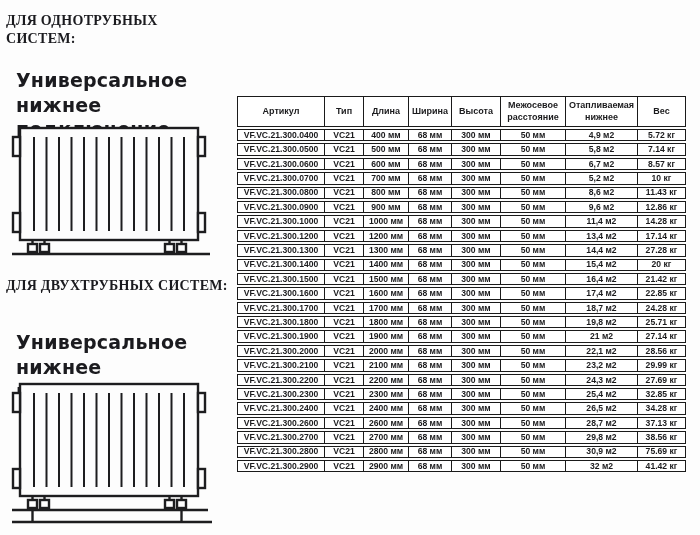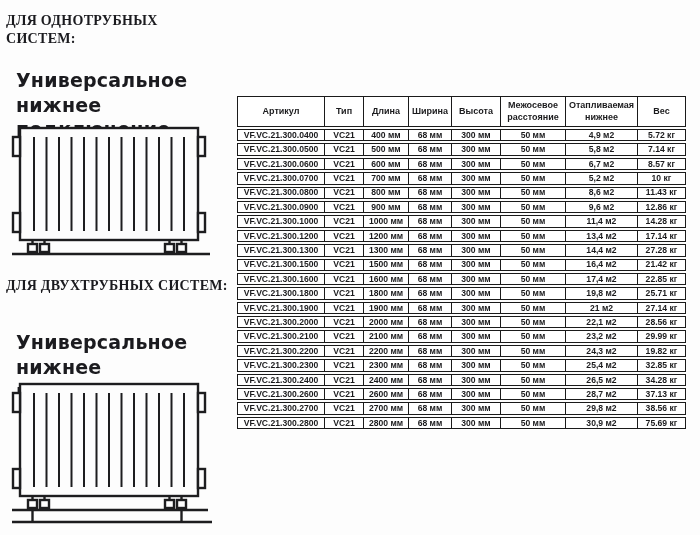--- a/index.html
+++ b/index.html
@@ -251,40 +251,60 @@
           <td>VF.VC.21.300.1300</td>
           <td>VC21</td>
           <td>1300 мм</td>
           <td>68 мм</td>
           <td>300 мм</td>
           <td>50 мм</td>
           <td>14,4 м2</td>
           <td>27.28 кг</td>
         </tr>
         <tr>
+          <td>VF.VC.21.300.1400</td>
+          <td>VC21</td>
+          <td>1400 мм</td>
+          <td>68 мм</td>
+          <td>300 мм</td>
+          <td>50 мм</td>
+          <td>15,4 м2</td>
+          <td>20 кг</td>
+        </tr>
+        <tr>
           <td>VF.VC.21.300.1500</td>
           <td>VC21</td>
           <td>1500 мм</td>
           <td>68 мм</td>
           <td>300 мм</td>
           <td>50 мм</td>
           <td>16,4 м2</td>
           <td>21.42 кг</td>
         </tr>
         <tr>
           <td>VF.VC.21.300.1600</td>
           <td>VC21</td>
           <td>1600 мм</td>
           <td>68 мм</td>
           <td>300 мм</td>
           <td>50 мм</td>
           <td>17,4 м2</td>
           <td>22.85 кг</td>
         </tr>
         <tr>
+          <td>VF.VC.21.300.1700</td>
+          <td>VC21</td>
+          <td>1700 мм</td>
+          <td>68 мм</td>
+          <td>300 мм</td>
+          <td>50 мм</td>
+          <td>18,7 м2</td>
+          <td>24.28 кг</td>
+        </tr>
+        <tr>
           <td>VF.VC.21.300.1800</td>
           <td>VC21</td>
           <td>1800 мм</td>
           <td>68 мм</td>
           <td>300 мм</td>
           <td>50 мм</td>
           <td>19,8 м2</td>
           <td>25.71 кг</td>
         </tr>
         <tr>
@@ -318,21 +338,21 @@
           <td>29.99 кг</td>
         </tr>
         <tr>
           <td>VF.VC.21.300.2200</td>
           <td>VC21</td>
           <td>2200 мм</td>
           <td>68 мм</td>
           <td>300 мм</td>
           <td>50 мм</td>
           <td>24,3 м2</td>
-          <td>19.82 кг</td>
+          <td>27.69 кг</td>
         </tr>
         <tr>
           <td>VF.VC.21.300.2300</td>
           <td>VC21</td>
           <td>2300 мм</td>
           <td>68 мм</td>
           <td>300 мм</td>
           <td>50 мм</td>
           <td>25,4 м2</td>
           <td>32.85 кг</td>
@@ -369,16 +389,26 @@
         </tr>
         <tr>
           <td>VF.VC.21.300.2800</td>
           <td>VC21</td>
           <td>2800 мм</td>
           <td>68 мм</td>
           <td>300 мм</td>
           <td>50 мм</td>
           <td>30,9 м2</td>
           <td>75.69 кг</td>
+        </tr>
+        <tr>
+          <td>VF.VC.21.300.2900</td>
+          <td>VC21</td>
+          <td>2900 мм</td>
+          <td>68 мм</td>
+          <td>300 мм</td>
+          <td>50 мм</td>
+          <td>32 м2</td>
+          <td>41.42 кг</td>
         </tr>
       </tbody>
   </table>
 </main>
 
 </body></html>

